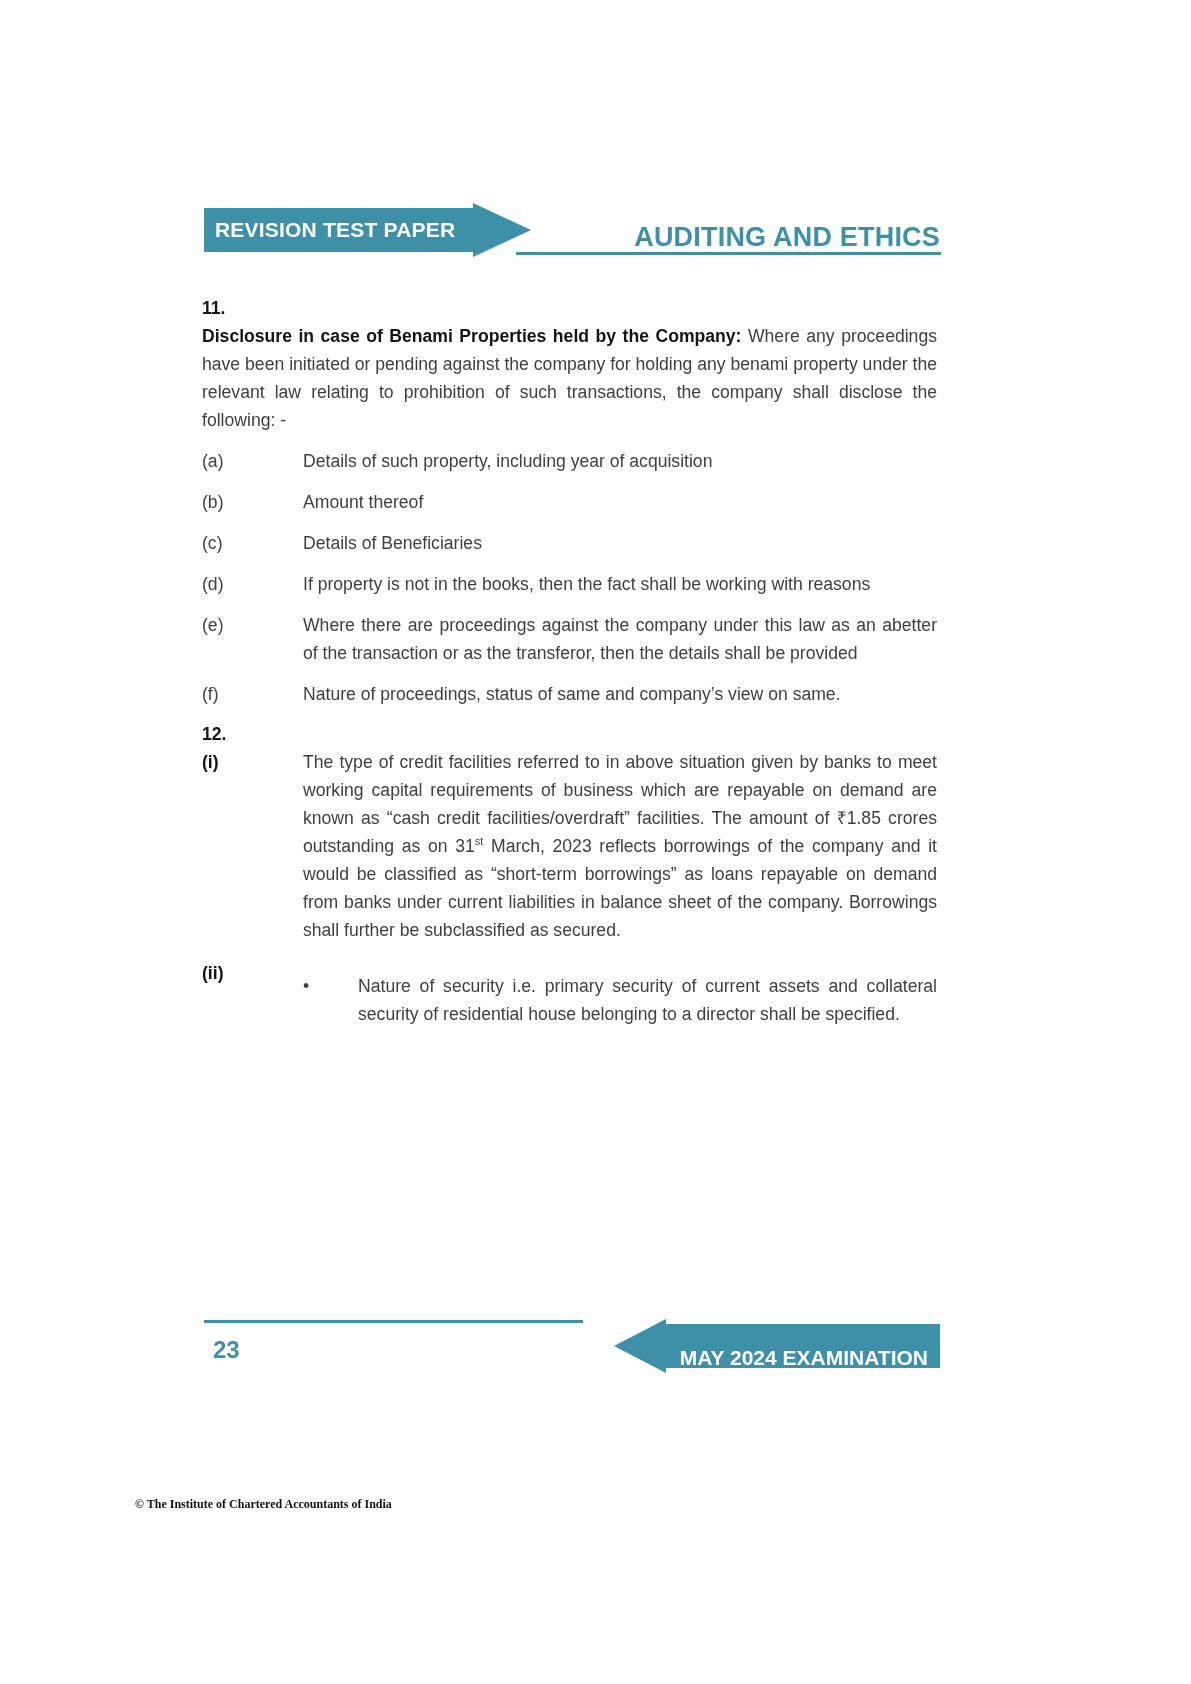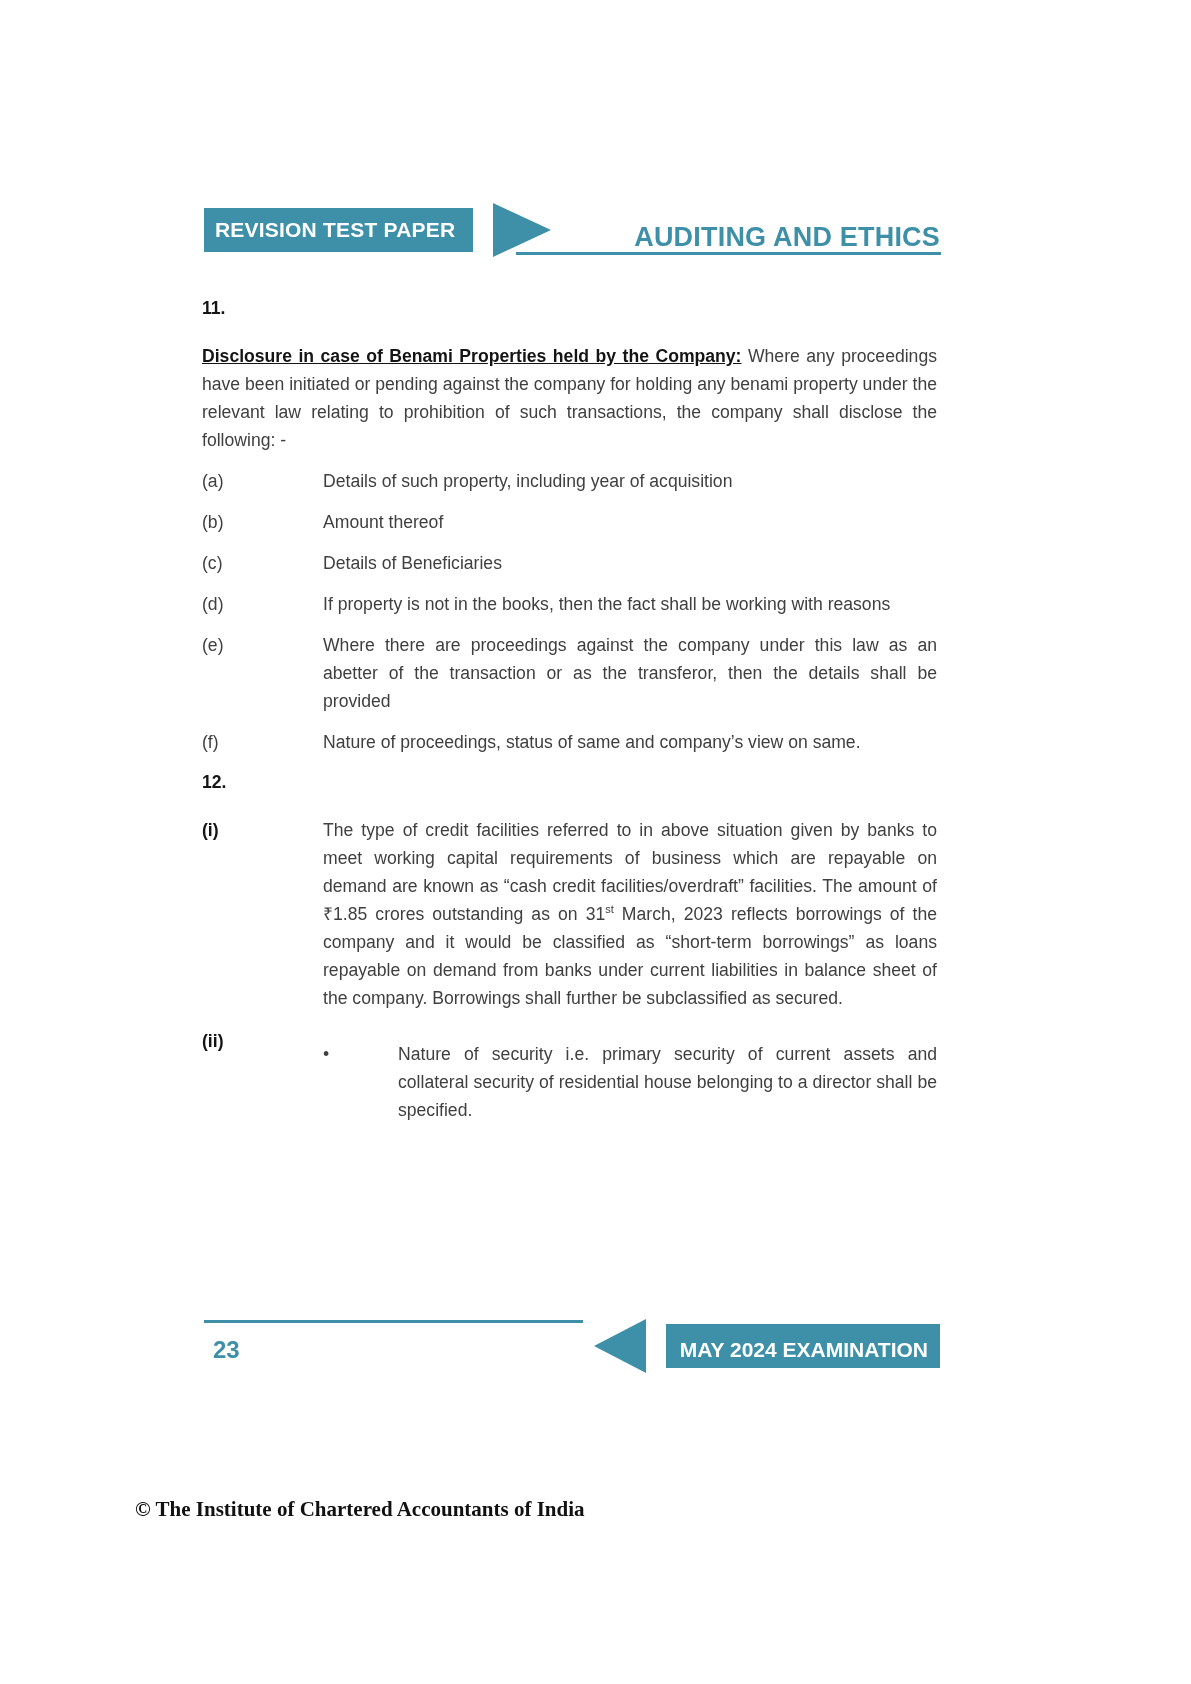--- a/index.html
+++ b/index.html
@@ -1,15 +1,15 @@
 <!DOCTYPE html>
 <html><head>
 <meta charset="utf-8">
 <style>
-  * { margin:0; padding:0; box-sizing:border-box;gap:20px; }
+  * { margin:0; padding:0; box-sizing:border-box; }
   html,body { background:#ffffff; }
   body {
     width:1191px; height:1684px; position:relative;
     font-family:"Liberation Sans", sans-serif;
     color:#3f3f3f;
   }
   :root { --teal:#3d90a7; --ink:#141414; }
 
   
   .hdr-banner {
@@ -38,21 +38,21 @@
 
   
   .content {
     position:absolute; top:282px; left:0; right:0;
     font-size:17.6px; line-height:28px; text-align:justify;
   }
   .para { margin:0 254px 0 255px; }
   .item { display:flex; margin:12px 254px 0 202px;flex-direction:column; }
   .item > .num { flex:none; width:53px; font-weight:bold; color:var(--ink); }
   .item > .body { flex:1; min-width:0; }
-  .lead-bold { font-weight:bold; color:var(--ink);text-decoration:underline; }
+  .lead-bold { font-weight:bold; color:var(--ink); }
   .sub { display:flex; margin-top:13px; }
   .sub > .lbl { flex:none; width:57px; }
   .sub > .lbl.b { font-weight:bold; color:var(--ink); }
   .sub > .txt { flex:1; min-width:0;margin-left:44px; }
   .bullet-row { display:flex; margin-top:13px; }
   .bullet-row > .mark { flex:none; width:55px; }
   .bullet-row > .txt { flex:1; min-width:0; }
   sup { font-size:11px; line-height:0; vertical-align:super; }
 
   
@@ -66,30 +66,30 @@
   }
   .ftr-arrow {
     width:0; height:0;
     border-top:27px solid transparent;
     border-bottom:27px solid transparent;
     border-right:52px solid var(--teal);
   }
   .ftr-rect {
     background:var(--teal); color:#fff; font-weight:bold;
     font-size:21px; height:44px; line-height:44px;
-    padding:4px 12px 0 14px; white-space:nowrap;
+    padding:12px 12px 0 14px; white-space:nowrap;
   }
   .page-num {
     position:absolute; left:213px; top:1336px;
     color:var(--teal); font-weight:bold; font-size:24px;
   }
   .copyright {
     position:absolute; left:135px; top:1497px;
     font-family:"Liberation Serif", serif; font-weight:bold;
-    font-size:21px; color:#111;
+    font-size:12px; color:#111;
   }
 </style>
 </head>
 <body>
 
 <div>
 
   <div class="hdr-banner">
     <div class="hdr-rect">REVISION TEST PAPER</div>
     <div class="hdr-arrow"></div>

